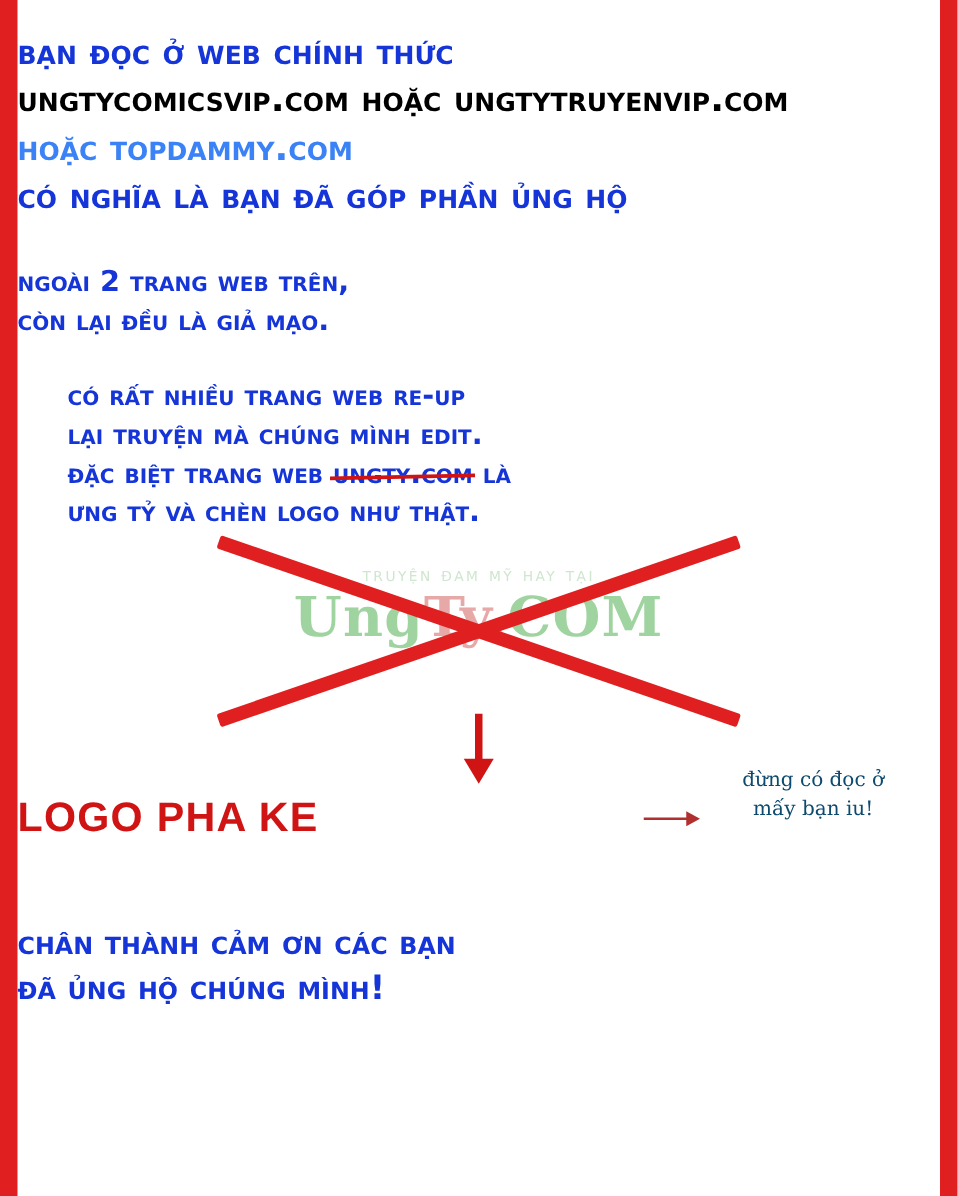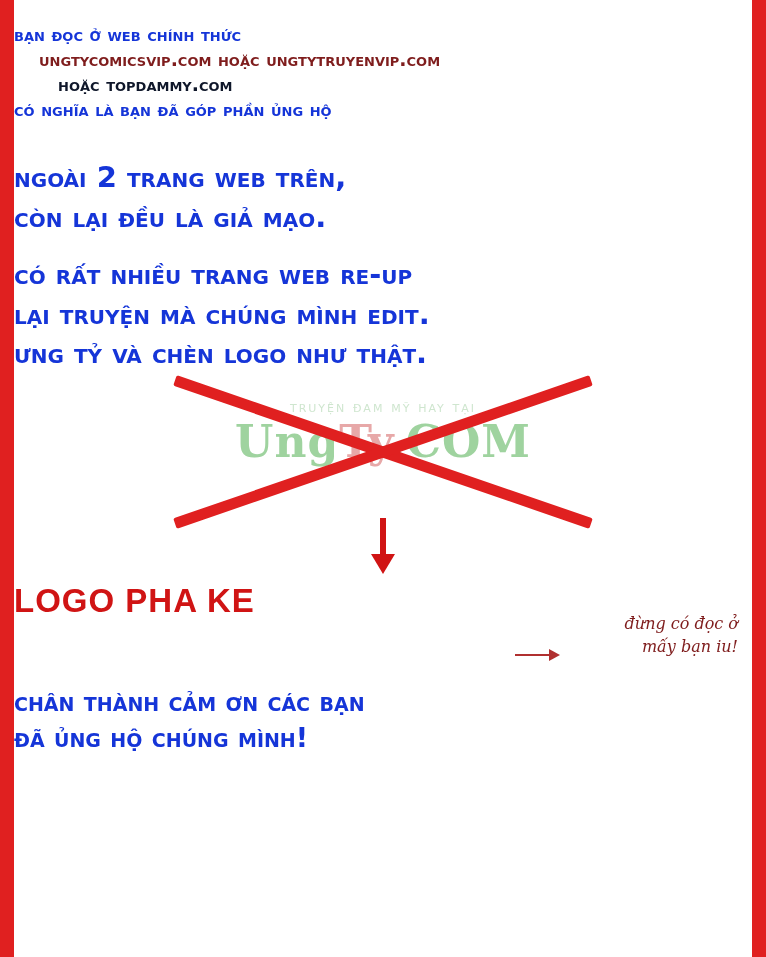--- a/index.html
+++ b/index.html
@@ -35,39 +35,39 @@
     position: absolute;
     left: 14px;
     right: 14px;
     top: 0;
     bottom: 0;
   }
 
   .headline {
     margin-top: 22px;
     color: #1535d8;
-    font-size: 19px;
+    font-size: 29px;
     font-weight: bold;
     line-height: 1.32;
     font-variant: small-caps;
     text-transform: lowercase;
   }
-  .headline .l2 { color: #7f1d1d; padding-left: 25px; }
-  .headline .l3 { color: #0f172a; padding-left: 44px; }
+  .headline .l2 { color: #000000; }
+  .headline .l3 { color: #3b82f6; }
 
   .para {
     margin-top: 36px;
     color: #1535d8;
-    font-size: 29px;
+    font-size: 23px;
     line-height: 1.36;
     font-variant: small-caps;
     text-transform: lowercase;
     font-weight: 600;
   }
-  .para.small-gap { margin-top: 18px; }
+  .para.small-gap { margin-top: 28px; padding-left: 40px; }
 
   .strike {
     position: relative;
     color: #1535d8;
     display: inline-block;
   }
   .strike::after {
     content: "";
     position: absolute;
     left: -2px;
@@ -124,26 +124,25 @@
     border-radius: 2px;
   }
   .cross .bar.a { transform: translate(-50%,-50%) rotate(19deg); }
   .cross .bar.b { transform: translate(-50%,-50%) rotate(-19deg); }
 
   .note {
     position: absolute;
     right: 28px;
     top: 612px;
     width: 175px;
-    color: #7f1d1d;
+    color: #0c4a6e;
     font-size: 16px;
     line-height: 1.45;
     font-family: "DejaVu Serif", serif;
-    font-style: italic;
-    text-align: right;
+    text-align: center;
   }
   .note-arrow {
     position: absolute;
     right: 205px;
     top: 648px;
     width: 46px;
     height: 14px;
   }
   .note-arrow .shaft {
     position: absolute;
@@ -220,20 +219,25 @@
     </div>
 
     <div class="para">
       <div>Ngoài 2 trang web trên,</div>
       <div>còn lại đều là giả mạo.</div>
     </div>
 
     <div class="para small-gap">
       <div>Có rất nhiều trang web re-up</div>
       <div>lại truyện mà chúng mình edit.</div>
+      <div>
+        <span>Đặc biệt trang web</span>
+        <span class="strike">ungty.com</span>
+        <span>là</span>
+      </div>
       <div>ưng tỷ và chèn logo như thật.</div>
     </div>
 
     <div class="logo-area">
       <div class="logo-sub">Truyện đam mỹ hay tại</div>
       <div class="logo-main">
         <span>Ung</span><span class="c-red">Ty</span><span>.COM</span>
       </div>
       <div class="cross">
         <div class="bar a"></div>

